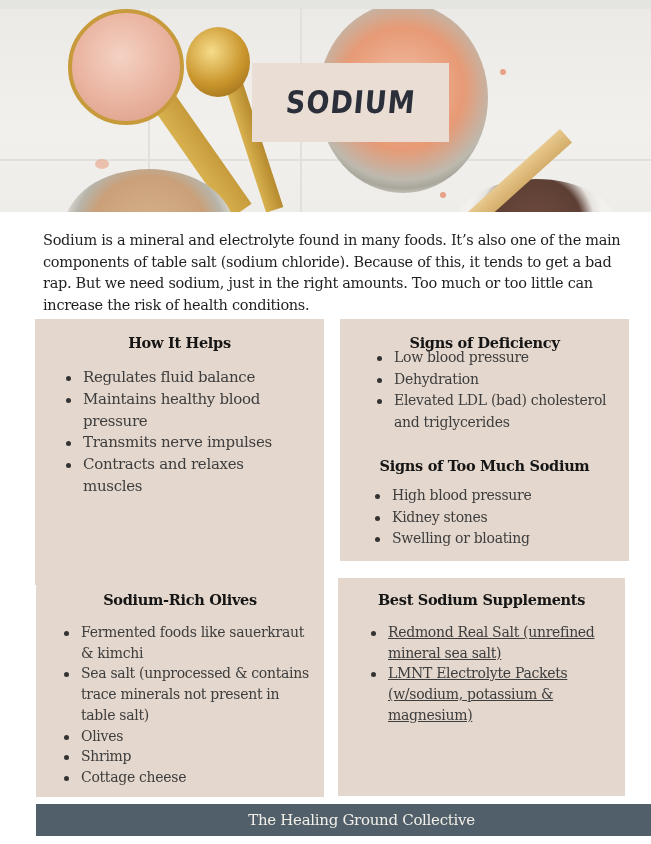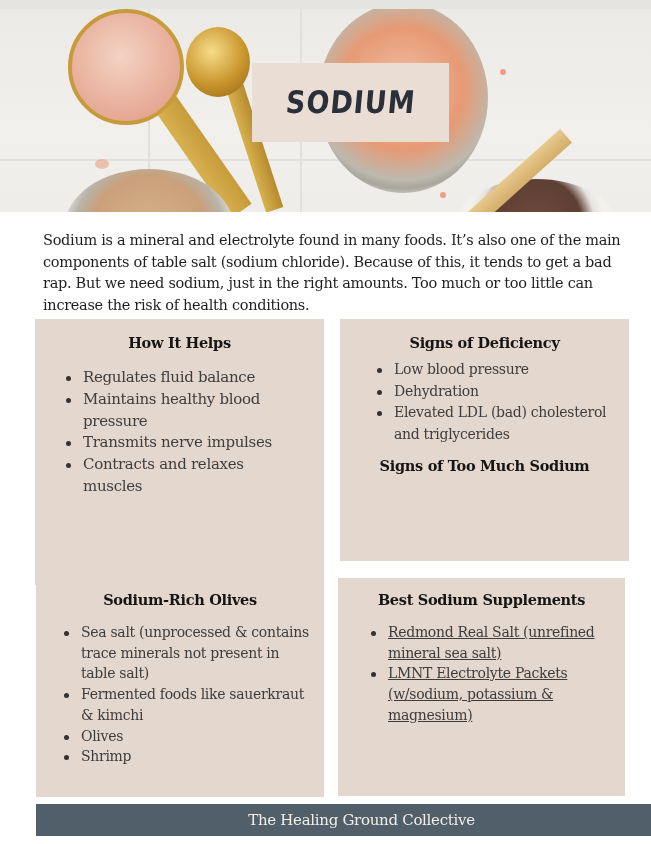--- a/index.html
+++ b/index.html
@@ -42,21 +42,21 @@
   .card li::before { content:""; position:absolute; left:-17px; top:9px; width:5px; height:5px; border-radius:50%; background:#333; }
   .card li a { color:#3d3d3d; text-decoration:underline; }
 
   #card-helps { left:35px; top:319px; width:289px; height:266px; }
   #card-helps h3 { position:absolute; left:0; right:0; top:15px; }
   #card-helps ul { position:absolute; left:48px; top:48px; width:210px; }
   #card-helps li { font-size:15px; line-height:21.8px; }
 
   #card-signs { left:340px; top:319px; width:289px; height:242px; }
   #card-signs h3.h-def { position:absolute; left:0; right:0; top:15px; }
-  #card-signs ul.l-def { position:absolute; left:54px; top:40px; width:220px; }
+  #card-signs ul.l-def { position:absolute; left:54px; top:28px; width:220px; }
   #card-signs h3.h-much { position:absolute; left:0; right:0; top:138px; }
   #card-signs ul.l-much { position:absolute; left:52px; top:166px; width:220px; }
 
   #card-foods { left:36px; top:577px; width:288px; height:220px; }
   #card-foods h3 { position:absolute; left:0; right:0; top:14px; }
   #card-foods ul { position:absolute; left:45px; top:45px; width:232px; }
   #card-foods li { line-height:20.7px; }
 
   #card-supps { left:338px; top:578px; width:287px; height:218px; }
   #card-supps h3 { position:absolute; left:0; right:0; top:13px; }
@@ -106,29 +106,35 @@
 </div>
 
 <div class="card" id="card-signs">
   <h3 class="h-def">Signs of Deficiency</h3>
   <ul class="l-def">
     <li>Low blood pressure</li>
     <li>Dehydration</li>
     <li>Elevated LDL (bad) cholesterol and triglycerides</li>
   </ul>
   <h3 class="h-much">Signs of Too Much Sodium</h3>
+  <ul class="l-much">
+    <li>High blood pressure</li>
+    <li>Kidney stones</li>
+    <li>Swelling or bloating</li>
+  </ul>
 </div>
 
 <div class="card" id="card-foods">
   <h3>Sodium-Rich Olives</h3>
   <ul>
+    <li>Fermented foods like sauerkraut &amp; kimchi</li>
     <li>Sea salt (unprocessed &amp; contains trace minerals not present in table salt)</li>
-    <li>Fermented foods like sauerkraut &amp; kimchi</li>
     <li>Olives</li>
     <li>Shrimp</li>
+    <li>Cottage cheese</li>
   </ul>
 </div>
 
 <div class="card" id="card-supps">
   <h3>Best Sodium Supplements</h3>
   <ul>
     <li><a>Redmond Real Salt (unrefined mineral sea salt)</a></li>
     <li><a>LMNT Electrolyte Packets (w/sodium, potassium &amp; magnesium)</a></li>
   </ul>
 </div>

